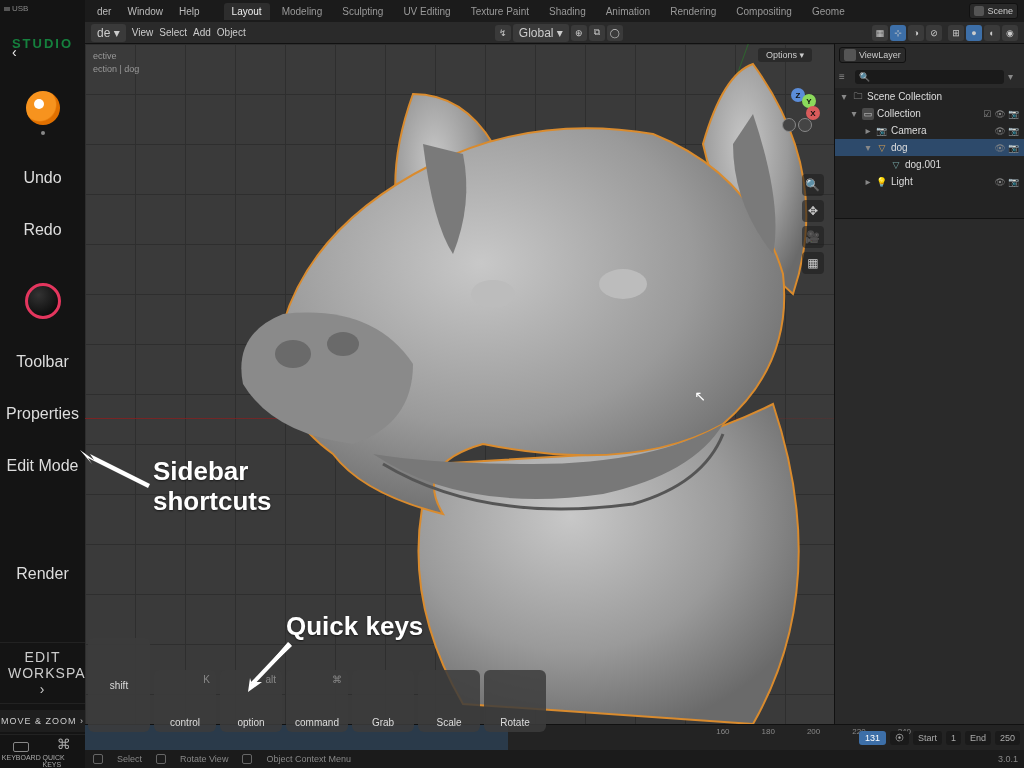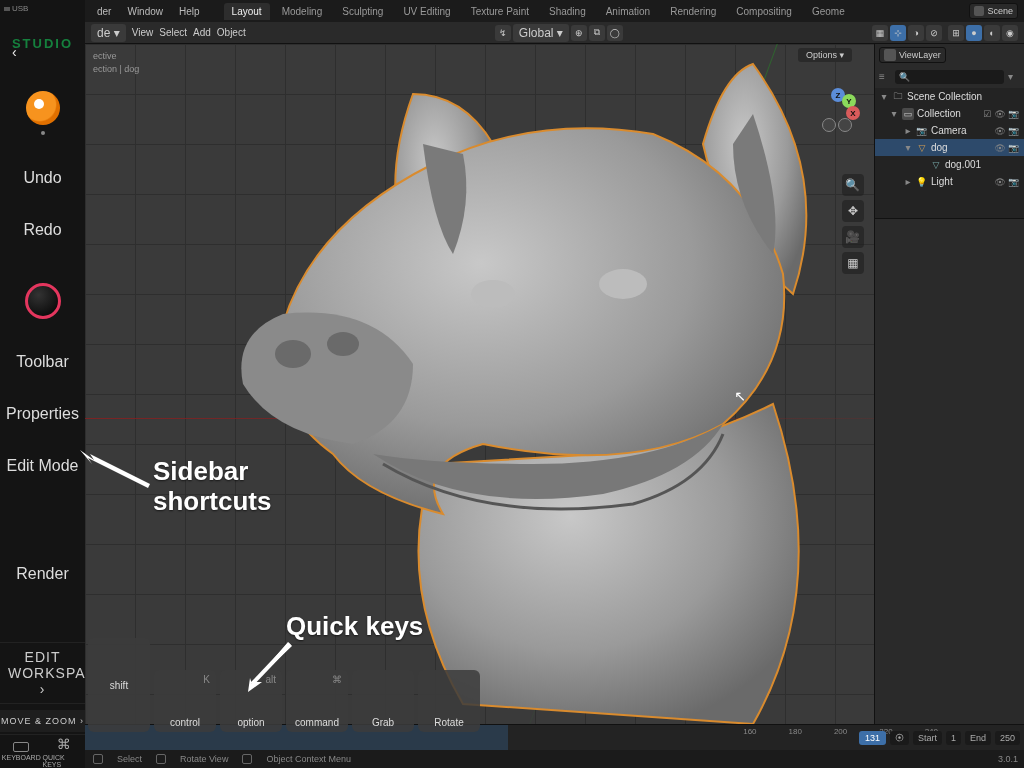--- a/index.html
+++ b/index.html
@@ -64,31 +64,31 @@
 .nav-gizmo .bo2{background:#444;border:1px solid #888;top:30px;left:22px;}
 .vp-side-icon{position:absolute;right:10px;width:22px;height:22px;background:rgba(30,30,30,.6);border-radius:4px;display:flex;align-items:center;justify-content:center;color:#ccc;font-size:12px;}
 
 
 .dog-svg{position:absolute;left:48px;top:-20px;width:760px;height:720px;}
 .cursor{position:absolute;top:344px;right:128px;font-size:14px;color:#fff;}
 
 
 .timeline{height:26px;background:#232323;border-top:1px solid #111;display:flex;align-items:center;font-size:9px;color:#aaa;position:relative;}
 .timeline .blue{position:absolute;left:0;width:45%;top:0;bottom:0;background:#2a3a4a;}
-.timeline .ticks{position:absolute;left:0;right:0;top:0;bottom:0;display:flex;justify-content:flex-end;gap:32px;padding-right:86px;align-items:flex-start;padding-top:2px;}
+.timeline .ticks{position:absolute;left:0;right:0;top:0;bottom:0;display:flex;justify-content:flex-end;gap:32px;padding-right:113px;align-items:flex-start;padding-top:2px;}
 .timeline .ticks span{font-size:8px;color:#888;}
 .timeline .controls{position:absolute;right:4px;display:flex;gap:4px;align-items:center;}
 .timeline .fld{background:#1a1a1a;padding:2px 5px;border-radius:3px;font-size:9px;}
 .timeline .cur{background:#3d6fa8;padding:2px 6px;border-radius:3px;color:#fff;}
 
 .statusbar{height:18px;background:#1b1b1b;display:flex;align-items:center;gap:14px;padding:0 8px;font-size:9px;color:#888;}
 .statusbar .ic{width:10px;height:10px;border:1px solid #666;border-radius:2px;}
 
 
-.rightpanel{width:150px;background:#232323;border-left:1px solid #111;display:flex;flex-direction:column;}
+.rightpanel{width:190px;background:#232323;border-left:1px solid #111;display:flex;flex-direction:column;}
 .rp-search{height:22px;background:#2a2a2a;display:flex;align-items:center;padding:0 4px;gap:4px;}
 .rp-search .sbox{flex:1;background:#1a1a1a;border-radius:3px;height:14px;display:flex;align-items:center;padding:0 4px;color:#666;font-size:9px;}
 .rp-search .ic{width:12px;height:12px;color:#888;font-size:10px;}
 .outliner{flex:0 0 130px;background:#232323;font-size:10px;overflow:hidden;}
 .ol-row{display:flex;align-items:center;height:17px;padding-left:4px;gap:3px;}
 .ol-row.sel{background:#2d4a6b;}
 .ol-row .tw{width:10px;text-align:center;color:#888;}
 .ol-row .oi{width:12px;height:12px;border-radius:2px;display:flex;align-items:center;justify-content:center;font-size:9px;}
 .ol-row .nm{flex:1;color:#ddd;}
 .ol-row .acts{display:flex;gap:3px;padding-right:4px;}
@@ -368,20 +368,23 @@
             <span class="lbl">option</span>
           </div>
         <div class="qk">
             <span class="sym">⌘</span>
             <span class="lbl">command</span>
           </div>
         <div class="qk">
             <span class="lbl">Grab</span>
           </div>
         <div class="qk">
+            <span class="lbl">Scale</span>
+          </div>
+        <div class="qk">
             <span class="lbl">Rotate</span>
           </div>
       </div>
     </div>
   </div>
 
   <div class="anno" style="top:457px;left:153px;white-space:pre;">Sidebar
 shortcuts</div>
   <div class="arrow" style="top:450px;left:80px">
     <svg width="70" height="40">

